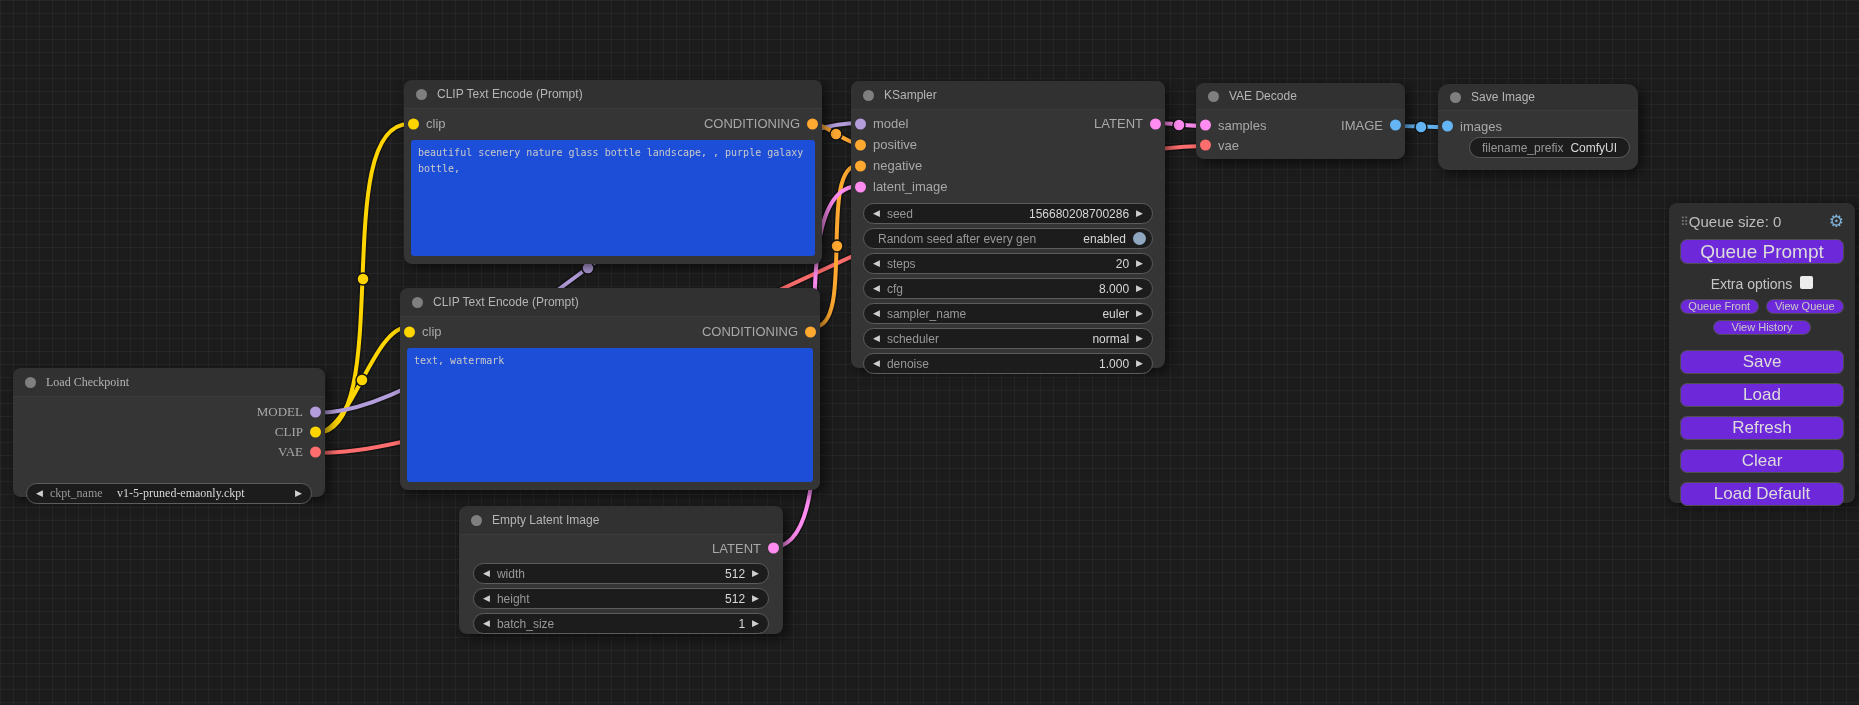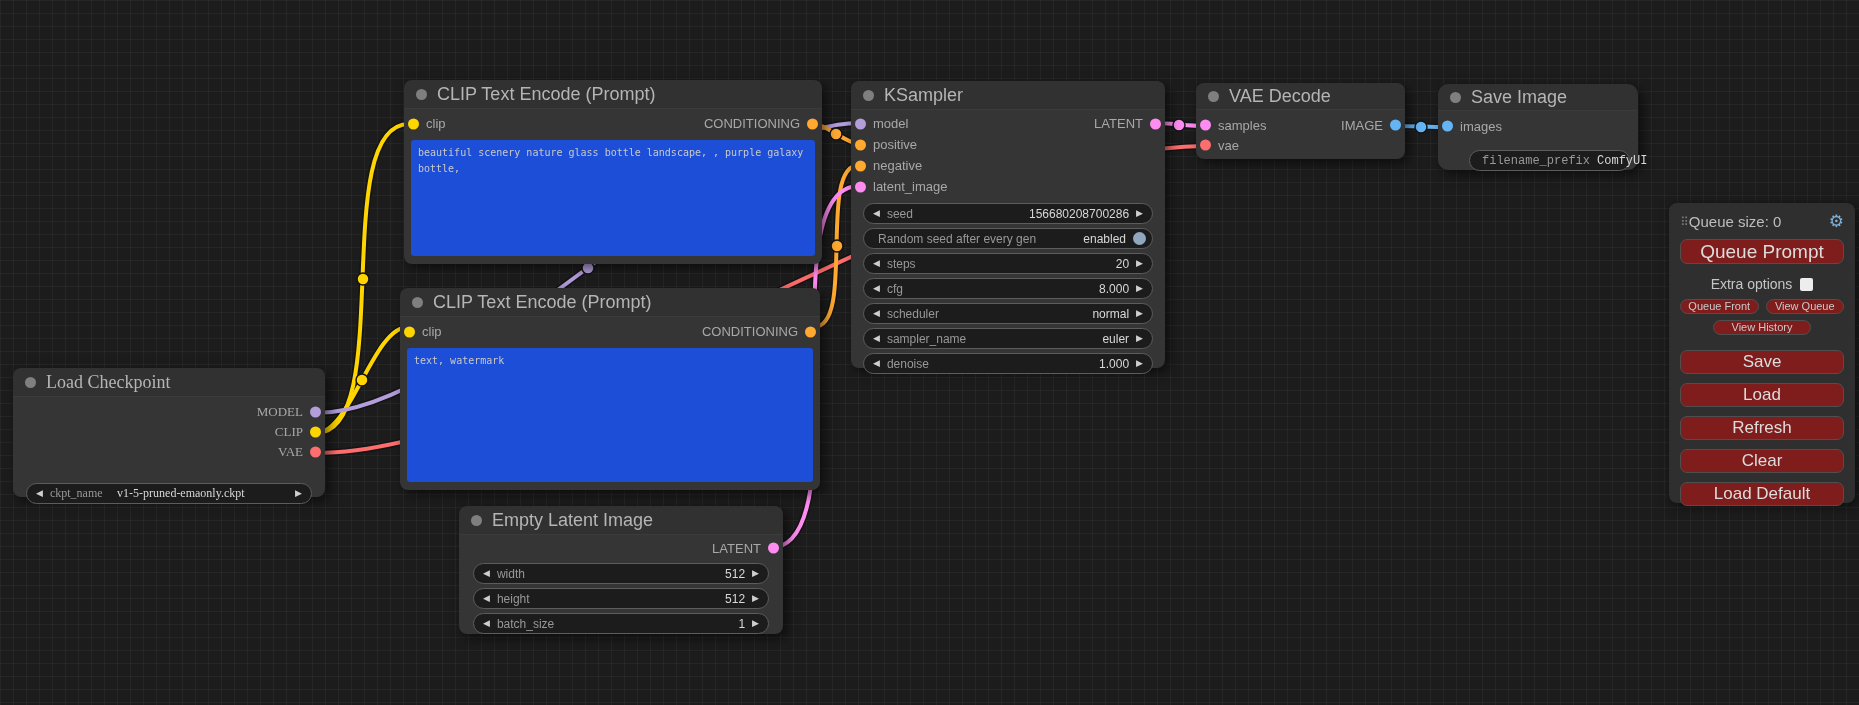--- a/index.html
+++ b/index.html
@@ -11,21 +11,21 @@
       linear-gradient(90deg, rgba(255,255,255,.04) 1px, transparent 1px);
     background-size:13px 13px;
     font-family:"Liberation Sans","DejaVu Sans",sans-serif;
   }
   #wires{position:absolute;left:0;top:0;z-index:1;}
   .wire-under{fill:none;stroke:#141414;stroke-width:7;stroke-linecap:round;}
   .wire{fill:none;stroke-width:4;stroke-linecap:round;}
   .node{position:absolute;z-index:2;background:#353535;border-radius:8px;
         box-shadow:4px 4px 12px rgba(0,0,0,.55);color:#a8a8a8;font-size:13px;}
   .ntitle{height:28px;display:flex;align-items:center;gap:10px;padding:0 12px;
-          color:#b5b5b5;font-size:18px;background:rgba(0,0,0,.07);
+          color:#b5b5b5;font-size:12px;background:rgba(0,0,0,.07);
           border-bottom:1px solid rgba(255,255,255,.05);border-radius:8px 8px 0 0;}
   .cdot{width:11px;height:11px;border-radius:50%;background:#7f7f7f;flex:none;}
   .row{position:relative;height:21px;display:flex;align-items:center;padding:0 22px;gap:20px;}
   .row .dot{position:absolute;width:11px;height:11px;border-radius:50%;top:50%;transform:translateY(-50%);}
   .dot.in-dot{left:4px;}
   .dot.out-dot{right:4px;}
   .row.out{justify-content:flex-end;}
   .spacer{flex:1;}
   .widgets{display:flex;flex-direction:column;gap:4px;padding:0 12px;}
   .pill{height:19px;background:#1c1c1c;border:1.5px solid #5c5c5c;border-radius:11px;
@@ -40,24 +40,24 @@
            color:#c9c9c9;white-space:pre-wrap;overflow:hidden;}
   
   .menu{position:absolute;left:1669px;top:203px;width:186px;height:300px;z-index:3;
         background:#2f2f2f;border-radius:8px;box-shadow:3px 3px 12px rgba(0,0,0,.55);
         padding:10px 11px;box-sizing:border-box;color:#c5c5c5;}
   .mhead{display:flex;align-items:center;}
   .mhandle{color:#767676;font-size:12px;cursor:move;}
   .mtitle{flex:1;font-size:15px;color:#bdbdbd;}
   .gear{font-size:17px;line-height:1;}
   .gear::before{content:"⚙";}
-  .btn{box-sizing:border-box;display:block;width:100%;background:#7f1d1d;
+  .btn{box-sizing:border-box;display:block;width:100%;background:#6d28d9;
        border:1px solid #4f4f4f;border-radius:7px;color:#dcdcdc;text-align:center;cursor:pointer;}
   .qp{height:25px;line-height:23px;font-size:19px;margin-top:9px;}
-  .extra{display:flex;align-items:center;justify-content:center;gap:8px;margin-top:12px;
+  .extra{display:flex;align-items:flex-start;justify-content:center;gap:8px;margin-top:12px;
          font-size:14px;color:#c5c5c5;}
   .checkbox{width:13px;height:13px;background:#ededed;border-radius:2px;}
   .small-row{display:flex;gap:7px;margin-top:7px;}
   .btn.small{height:15px;line-height:13px;font-size:11px;border-radius:9px;flex:1;color:#c9c9c9;}
   .btn.vh{width:98px;margin:6px auto 0;height:15px;line-height:13px;font-size:11px;border-radius:9px;color:#c9c9c9;}
   .btn.big{height:24px;line-height:22px;font-size:17px;margin-top:9px;}
   .btn.big.first{margin-top:15px;}
 </style>
 </head>
 <body>
@@ -200,28 +200,28 @@
         <span class="arrow arrow-r"></span>
       </div>
       <div class="pill">
         <span class="arrow arrow-l"></span>
         <span>cfg</span>
         <span class="val">8.000</span>
         <span class="arrow arrow-r"></span>
       </div>
       <div class="pill">
         <span class="arrow arrow-l"></span>
+        <span>sampler_name</span>
+        <span class="val">euler</span>
+        <span class="arrow arrow-r"></span>
+      </div>
+      <div class="pill">
+        <span class="arrow arrow-l"></span>
         <span>scheduler</span>
         <span class="val">normal</span>
-        <span class="arrow arrow-r"></span>
-      </div>
-      <div class="pill">
-        <span class="arrow arrow-l"></span>
-        <span>sampler_name</span>
-        <span class="val">euler</span>
         <span class="arrow arrow-r"></span>
       </div>
       <div class="pill">
         <span class="arrow arrow-l"></span>
         <span>denoise</span>
         <span class="val">1.000</span>
         <span class="arrow arrow-r"></span>
       </div>
     </div>
   </div>
@@ -277,21 +277,21 @@
 
   <div class="node" style="left:1438px;top:84px;width:200px;height:86px;border-radius:10px;">
     <div class="ntitle" style="height:26px;">
       <span class="cdot"></span>
       <span>Save Image</span>
     </div>
     <div class="row" style="margin-top:5px;height:20px;">
       <span class="dot in-dot" style="background: rgb(100, 181, 246);"></span>
       <span>images</span>
     </div>
-    <div class="widgets" style="padding:0 8px 0 31px;margin-top:14px;font-family:Liberation Mono, monospace;">
+    <div class="widgets" style="padding:0 8px 0 31px;margin-top:1px;">
       <div class="pill" style="padding-left:12px;">
         <span>filename_prefix</span>
         <span class="val" style="margin-right:14px;">ComfyUI</span>
       </div>
     </div>
   </div>
 
   <div class="menu">
     <div class="mhead">
       <span class="mhandle">⠿</span>

